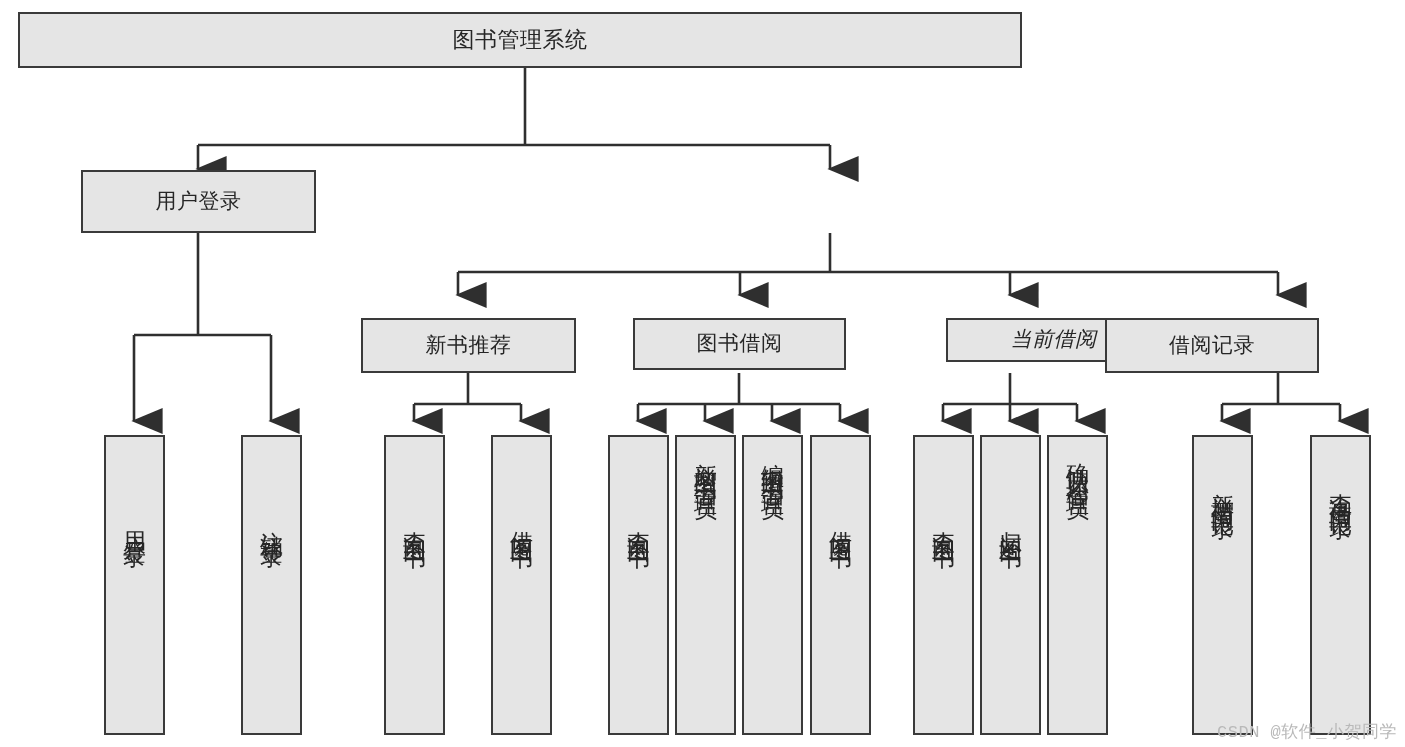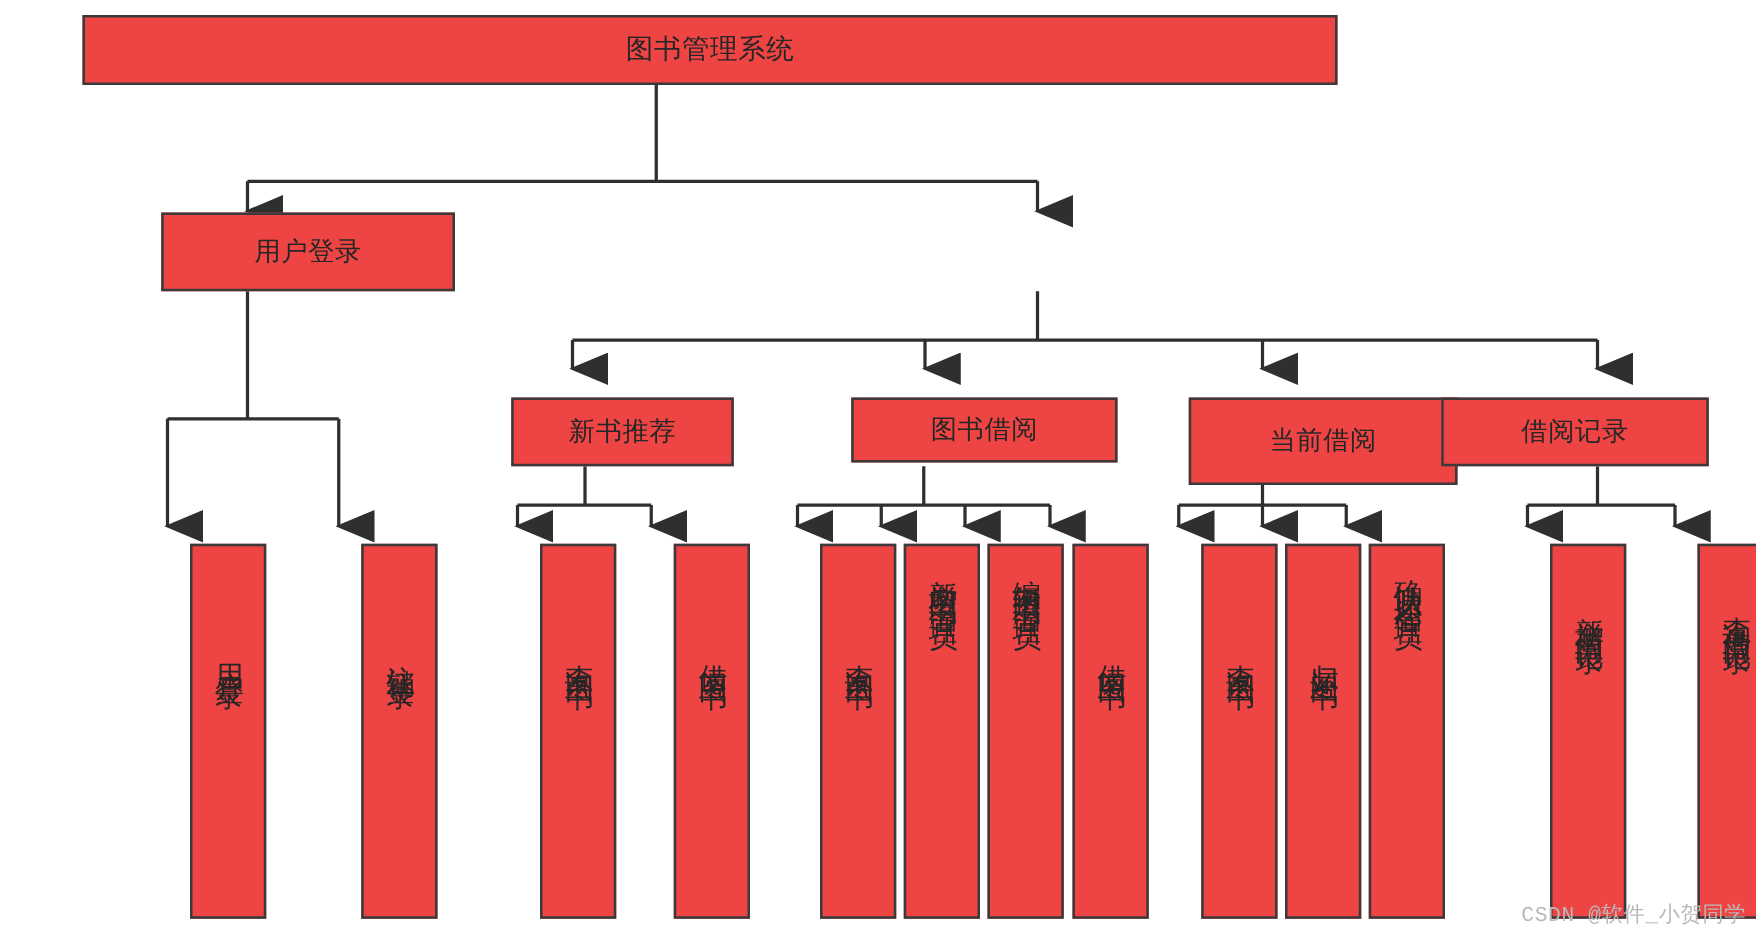--- a/index.html
+++ b/index.html
@@ -16,26 +16,25 @@
   }
   #edges{
     position:absolute;left:0;top:0;
     width:1405px;height:747px;
     pointer-events:none;
   }
   .node{
     position:absolute;
     box-sizing:border-box;
     border:2px solid #3a3a3a;
-    background:#ef4444;
+    background:#e5e5e5;
     display:flex;
     align-items:center;
     justify-content:center;
     color:#262626;
-    margin-left:48px;
   }
   .node-label{
     display:block;
     text-align:center;
     line-height:1.12;
     letter-spacing:0.5px;
     color:#262626;
   }
   
   .h-node .node-label{
@@ -144,29 +143,29 @@
 
   <div class="node h-node root" style="left:18px;top:12px;width:1004px;height:56px;">
     <span class="node-label">图书管理系统</span>
   </div>
 
   <div class="node h-node" style="left:81px;top:170px;width:235px;height:63px;">
     <span class="node-label">用户登录</span>
   </div>
 
 
-  <div class="node h-node" style="left:361px;top:318px;width:178px;height:55px;">
+  <div class="node h-node" style="left:361px;top:318px;width:215px;height:55px;">
     <span class="node-label">新书推荐</span>
   </div>
 
   <div class="node h-node" style="left:633px;top:318px;width:213px;height:52px;">
     <span class="node-label">图书借阅</span>
   </div>
 
-  <div class="node h-node" style="left:903px;top:318px;width:215px;height:70px;">
+  <div class="node h-node" style="left:946px;top:318px;width:215px;height:44px;font-style:italic;">
     <span class="node-label">当前借阅</span>
   </div>
 
   <div class="node h-node" style="left:1105px;top:318px;width:214px;height:55px;">
     <span class="node-label">借阅记录</span>
   </div>
 
   <div class="node v-node" style="left:104px;top:435px;width:61px;height:300px;padding-top:76px;">
     <span class="node-label">用户登录</span>
   </div>

